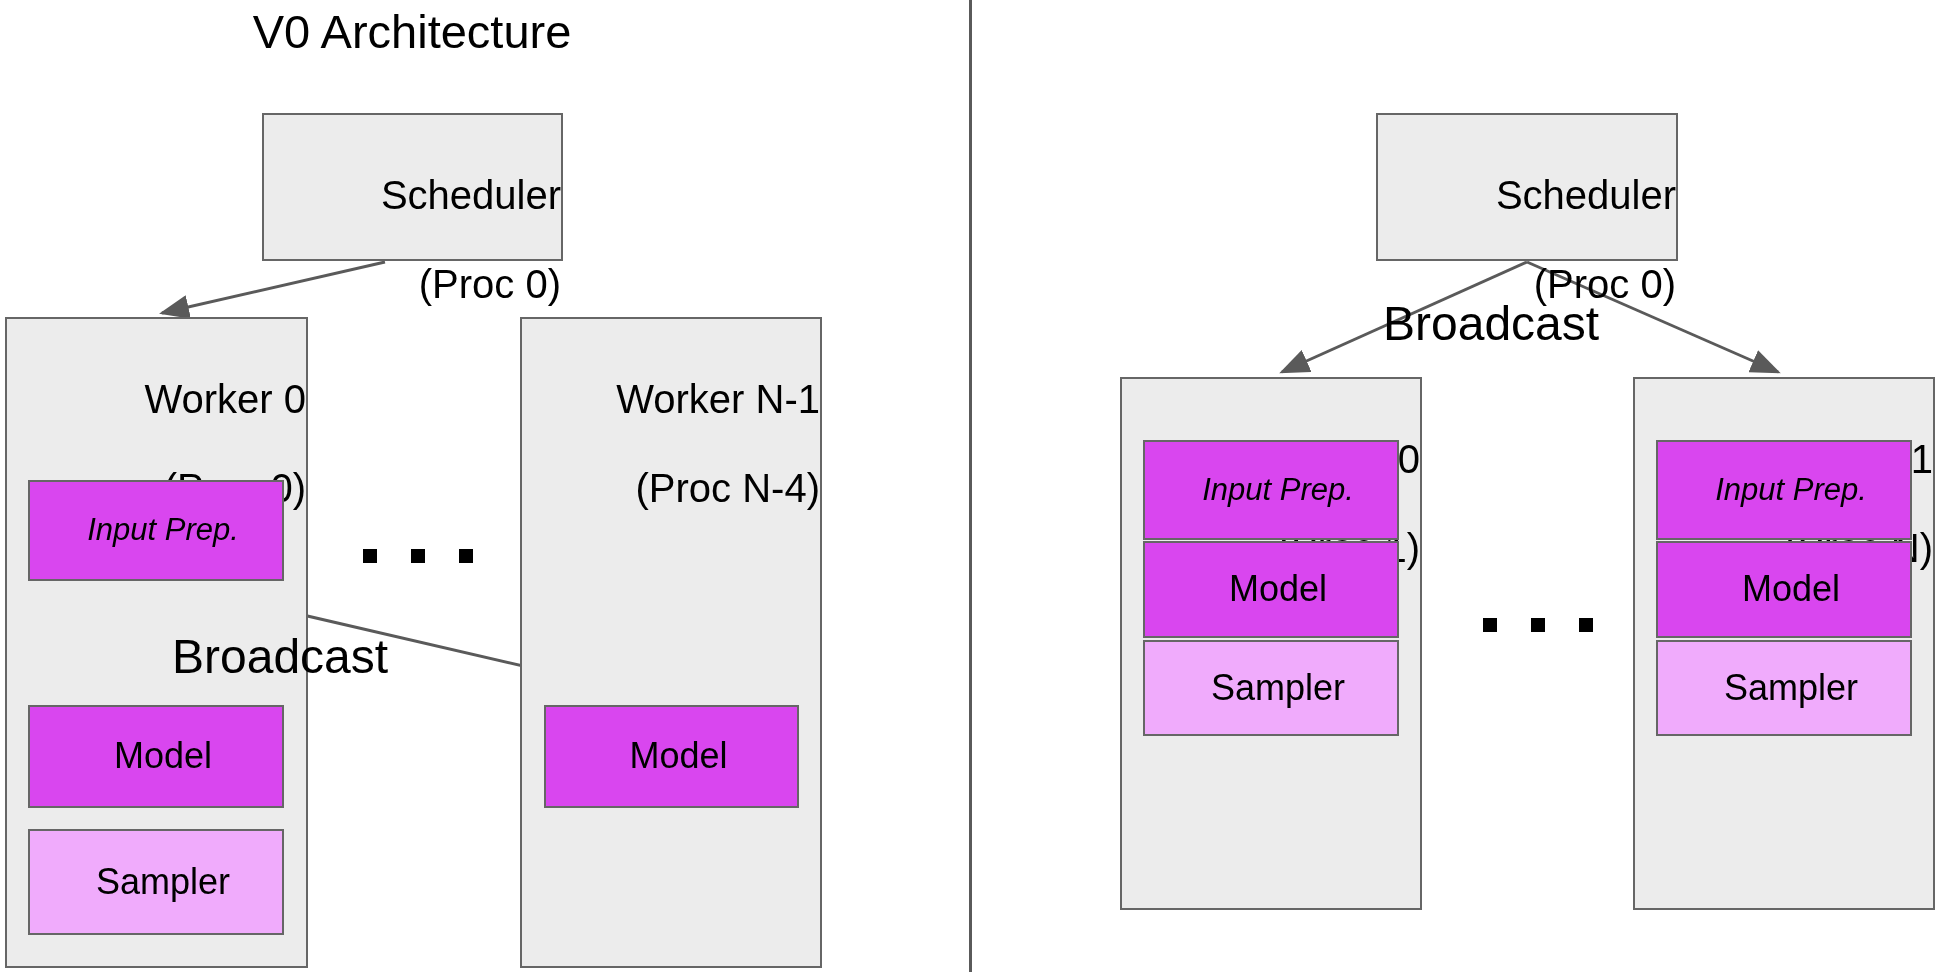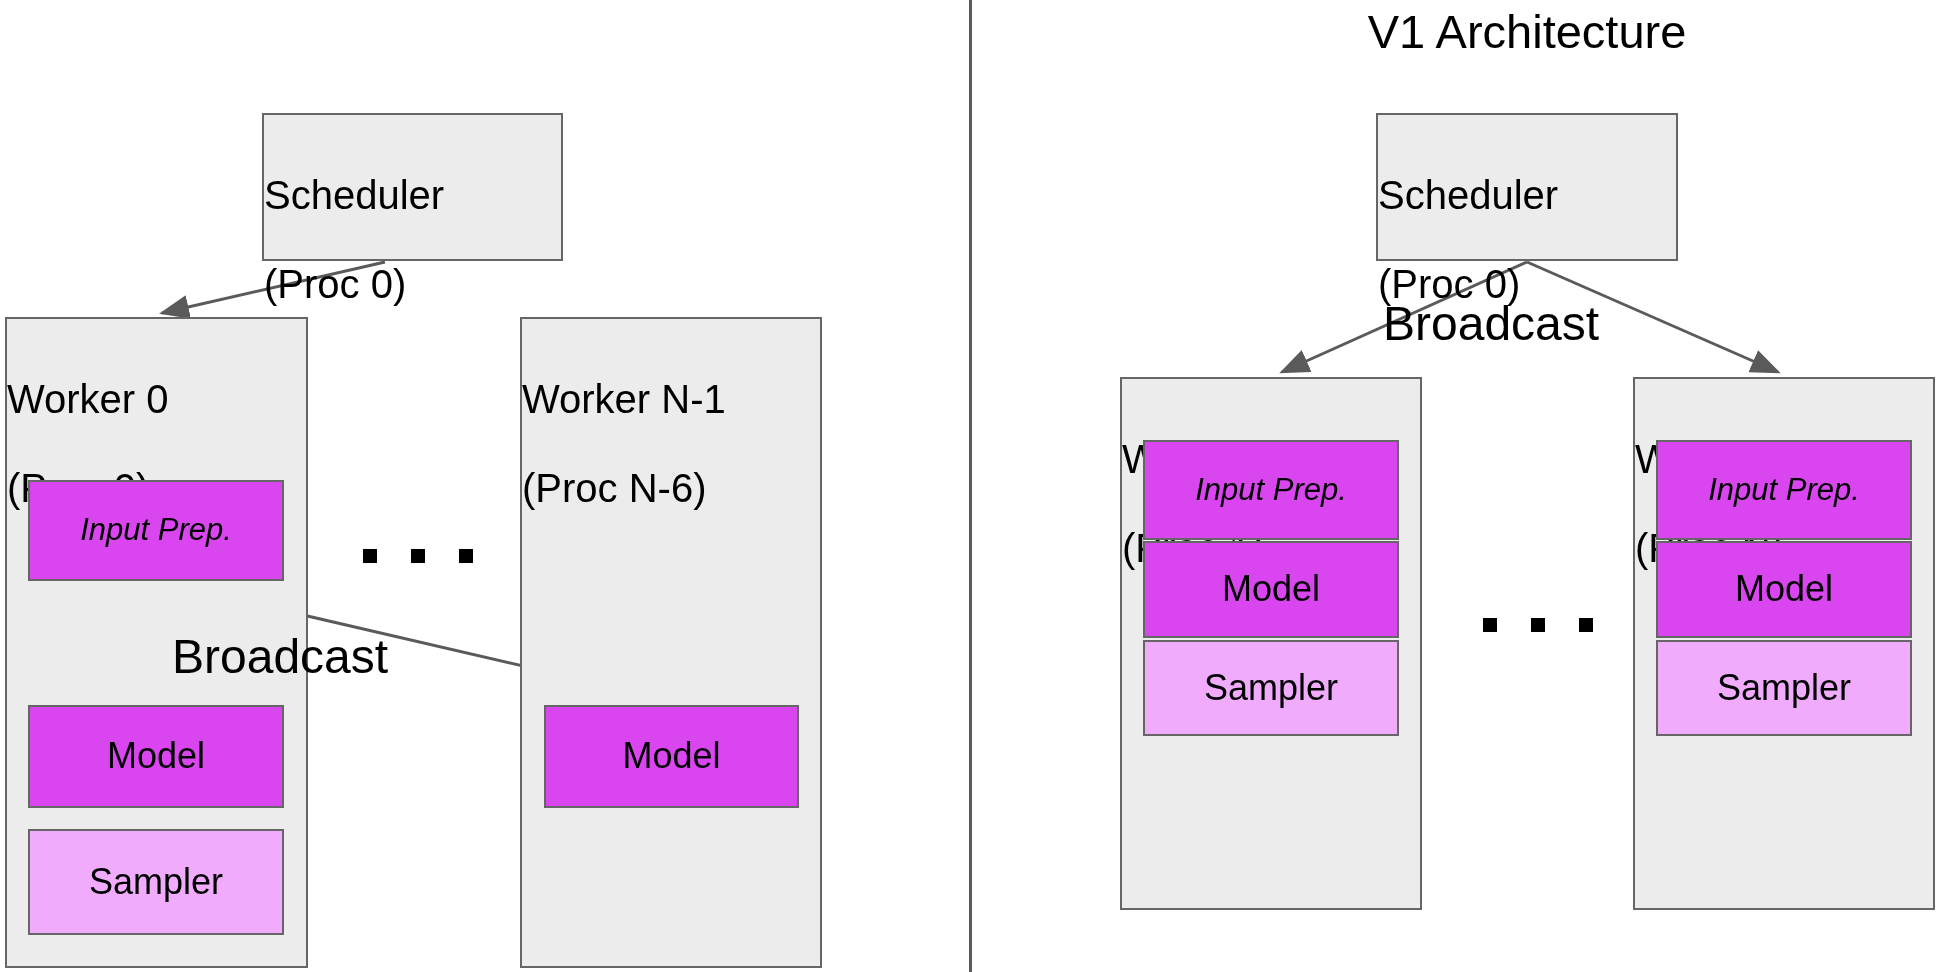--- a/index.html
+++ b/index.html
@@ -21,22 +21,23 @@
   }
   
   .box {
     position: absolute;
     box-sizing: border-box;
     border: 2px solid #666666;
     display: flex;
     flex-direction: column;
     align-items: center;
     justify-content: flex-start;
-    text-align: left;
+    text-align: right;
     line-height: 1.12;
+    padding-left: 14px;
   }
   .box-gray   { background: #ececec; }
   .box-purple { background: #d946ef; font-style: italic; }
   .box-yellow { background: #d946ef; }
   .box-green  { background: #f0abfc; }
 
   .container-title {
     width: 100%;
     padding-top: 13px;
     font-size: 40px;
@@ -117,20 +118,21 @@
 
     <line x1="157" y1="582" x2="157" y2="700" stroke="#5a5a5a" stroke-width="3" marker-end="url(#ah)"></line>
 
     <line x1="165" y1="583" x2="670" y2="700" stroke="#5a5a5a" stroke-width="3" marker-end="url(#ah)"></line>
 
     <line x1="1527" y1="262" x2="1282" y2="372" stroke="#5a5a5a" stroke-width="3" marker-end="url(#ah)"></line>
 
     <line x1="1527" y1="262" x2="1778" y2="372" stroke="#5a5a5a" stroke-width="3" marker-end="url(#ah)"></line>
   </svg>
 
+  <div class="section-title" style="left:182px; top:4px; width:460px;">V0 Architecture</div>
 
   <div class="box box-gray" style="left:262px; top:113px; width:301px; height:148px;">
     <div class="container-title">
       <span>Scheduler</span><br>
       <span>(Proc 0)</span>
     </div>
   </div>
 
   <div class="box box-gray" style="left:5px; top:317px; width:303px; height:651px;">
     <div class="container-title">
@@ -144,38 +146,37 @@
   <div class="box box-yellow" style="left:28px; top:705px; width:256px; height:103px;">
     <div class="leaf-label">Model</div>
   </div>
   <div class="box box-green" style="left:28px; top:829px; width:256px; height:106px;">
     <div class="leaf-label">Sampler</div>
   </div>
 
   <div class="box box-gray" style="left:520px; top:317px; width:302px; height:651px;">
     <div class="container-title">
       <span>Worker N-1</span><br>
-      <span>(Proc N-6)</span>
+      <span>(Proc N-4)</span>
     </div>
   </div>
   <div class="box box-yellow" style="left:544px; top:705px; width:255px; height:103px;">
     <div class="leaf-label">Model</div>
   </div>
 
   <div class="dots" style="left:363px; top:549px;" title="...">
     <i></i>
     <i></i>
     <i></i>
   </div>
 
   <div class="edge-label" style="left:172px; top:629px;">Broadcast</div>
 
   <div class="divider" style="left:969px; top:0px; height:972px;"></div>
 
-  <div class="section-title" style="left:1297px; top:4px; width:460px;">V1 Architecture</div>
 
   <div class="box box-gray" style="left:1376px; top:113px; width:302px; height:148px;">
     <div class="container-title">
       <span>Scheduler</span><br>
       <span>(Proc 0)</span>
     </div>
   </div>
 
   <div class="edge-label" style="left:1383px; top:296px;">Broadcast</div>
 

